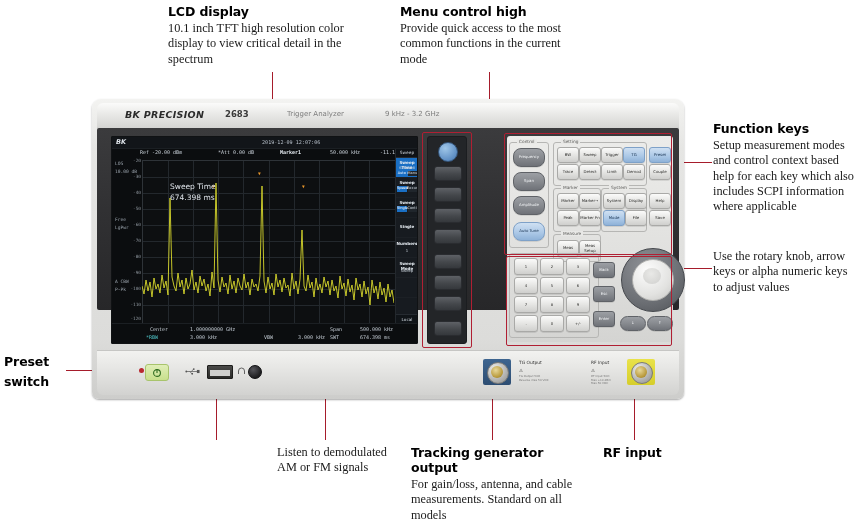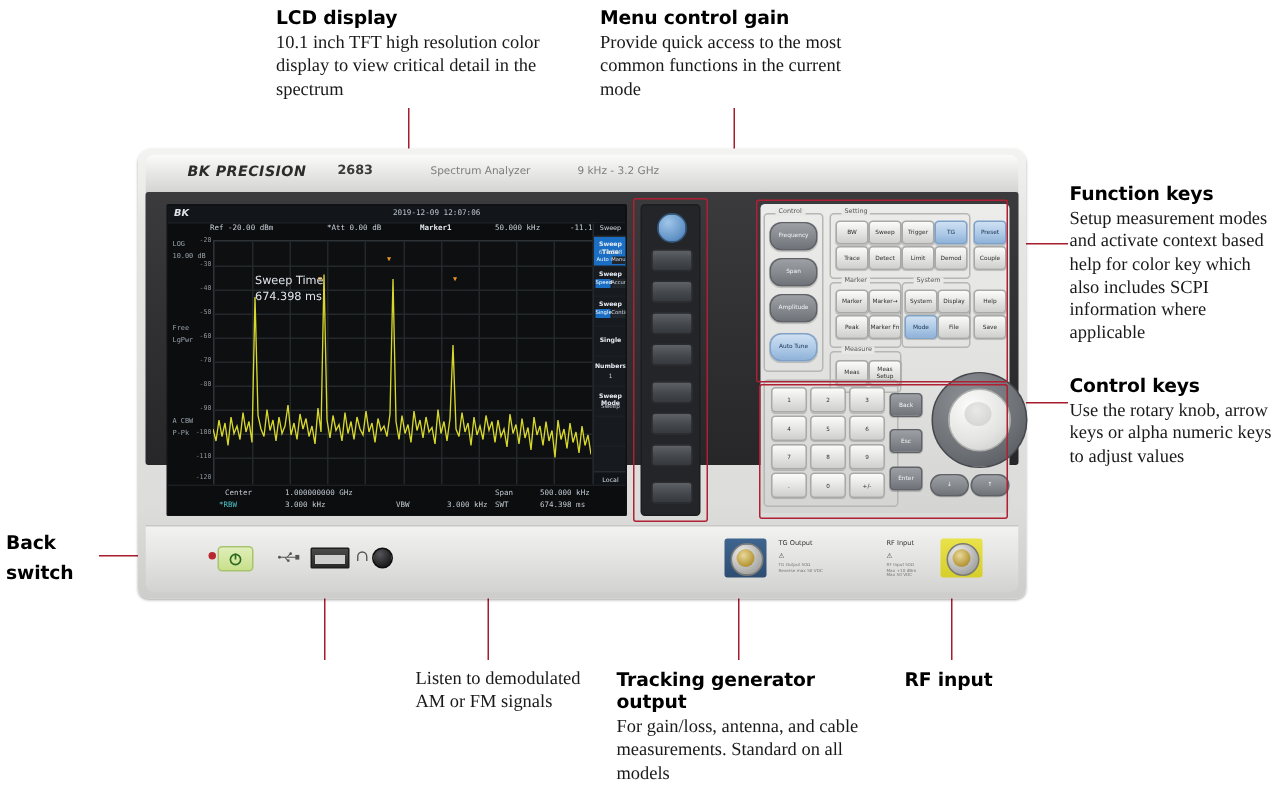--- a/index.html
+++ b/index.html
@@ -294,42 +294,41 @@
   .warn{position:absolute;font-size:4.5px;color:#555;}
 
   
   .annot{position:absolute;border:1.2px solid #b01f33;border-radius:2px;}
 </style>
 </head>
 <body>
 
 <div class="root">
 
-  <div class="callout" style="left:184px;top:4px;width:200px;">
+  <div class="callout" style="left:168px;top:4px;width:200px;">
     <div class="ttl">LCD display</div>
     <div class="body">10.1 inch TFT high resolution color display to view critical detail in the spectrum</div>
   </div>
 
   <div class="callout" style="left:400px;top:4px;width:175px;">
-    <div class="ttl">Menu control gain</div>
+    <div class="ttl">Menu control high</div>
     <div class="body">Provide quick access to the most common functions in the current mode</div>
   </div>
 
   <div class="callout" style="left:713px;top:121px;width:143px;">
     <div class="ttl">Function keys</div>
-    <div class="body">Setup measurement modes and activate context based help for color key which also includes SCPI information where applicable</div>
+    <div class="body">Setup measurement modes and control context based help for each key which also includes SCPI information where applicable</div>
   </div>
 
   <div class="callout" style="left:713px;top:249px;width:143px;">
-    <div class="ttl">Control keys</div>
     <div class="body">Use the rotary knob, arrow keys or alpha numeric keys to adjust values</div>
   </div>
 
   <div class="callout" style="left:4px;top:352px;width:80px;">
-    <div class="ttl" style="line-height:20px;">Back switch</div>
+    <div class="ttl" style="line-height:20px;">Preset switch</div>
   </div>
 
 
   <div class="callout" style="left:277px;top:445px;width:125px;">
     <div class="body">Listen to demodulated AM or FM signals</div>
   </div>
 
   <div class="callout" style="left:411px;top:445px;width:176px;">
     <div class="ttl">Tracking generator output</div>
     <div class="body">For gain/loss, antenna, and cable measurements. Standard on all models</div>
@@ -366,21 +365,21 @@
 
   <div class="leader lv" style="left:634px;top:378px;height:62px;"></div>
   <div class="dot" style="left:630px;top:374px;"></div>
 
   <div class="device">
     <div class="dev-shell"></div>
 
     <div class="topbar">
       <div class="brand">BK PRECISION</div>
       <div class="model">2683</div>
-      <div class="devtype">Spectrum Analyzer</div>
+      <div class="devtype">Trigger Analyzer</div>
       <div class="devrange">9 kHz - 3.2 GHz</div>
     </div>
 
     <div class="face">
 
       <div class="lcd">
         <div class="lcd-top">
           <div class="lcd-bk">BK</div>
           <div class="lcd-dt">2019-12-09  12:07:06</div>
         </div>

